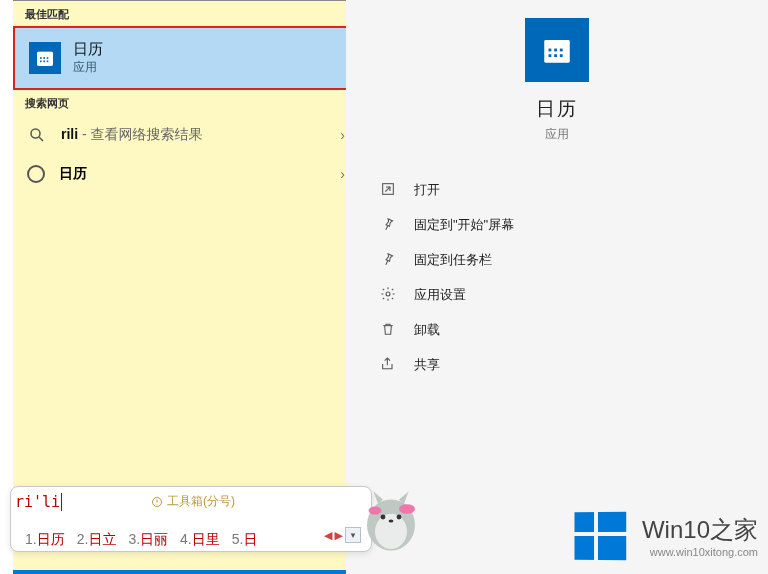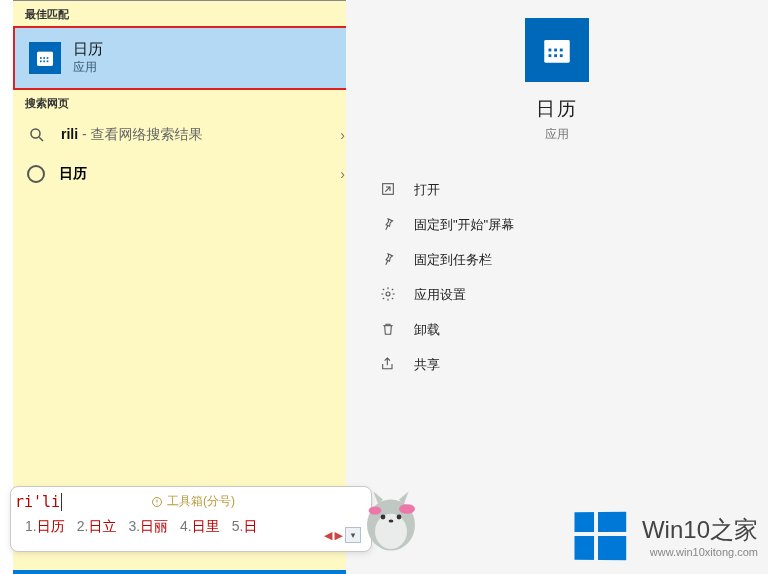--- a/index.html
+++ b/index.html
@@ -137,21 +137,21 @@
     top: 6px;
     left: 140px;
     font-size: 12px;
     color: #b99a3b;
     display: flex;
     align-items: center;
     gap: 4px;
   }
   .ime-candidates {
     position: absolute;
-    bottom: 15px;
+    bottom: 2px;
     left: 14px;
     display: flex;
     gap: 12px;
     font-size: 14px;
   }
   .ime-cand .num { color: #777; }
   .ime-cand .txt { color: #b00; }
   .ime-arrows {
     position: absolute;
     right: 10px;

